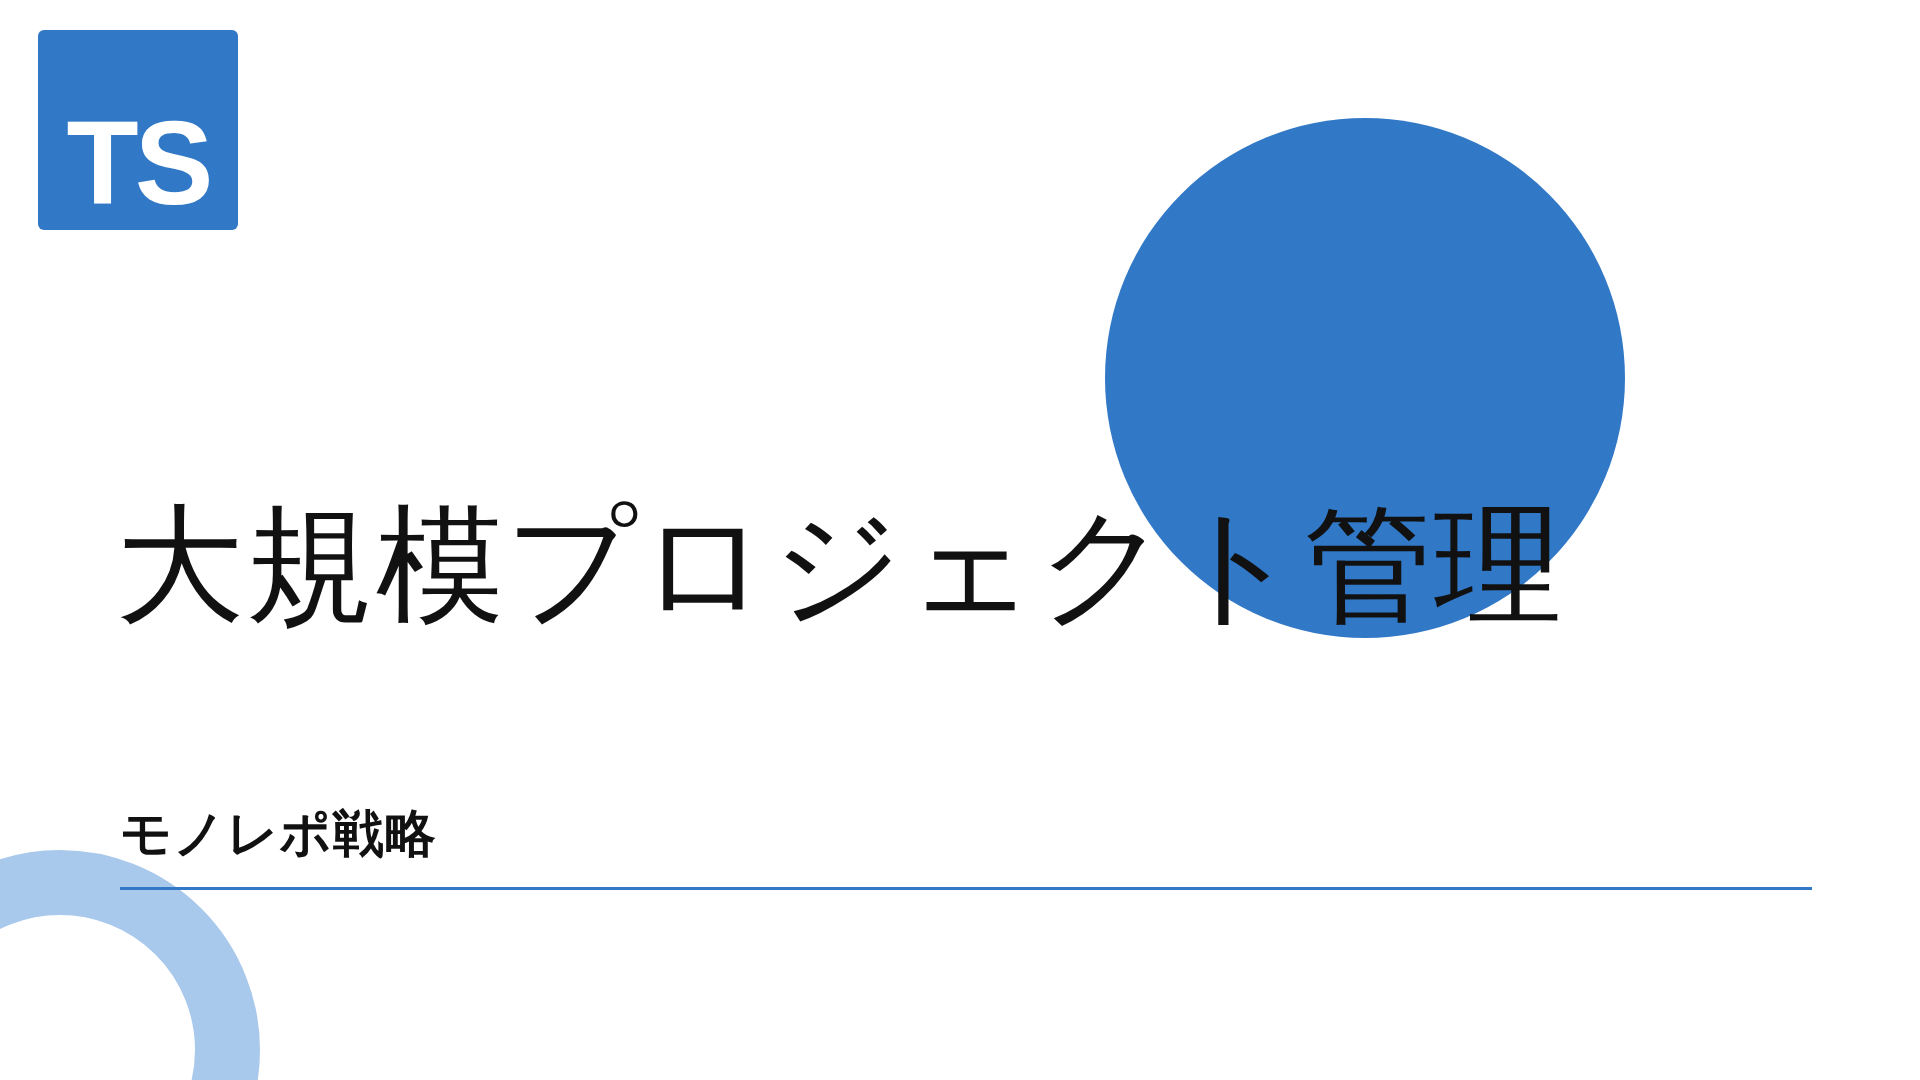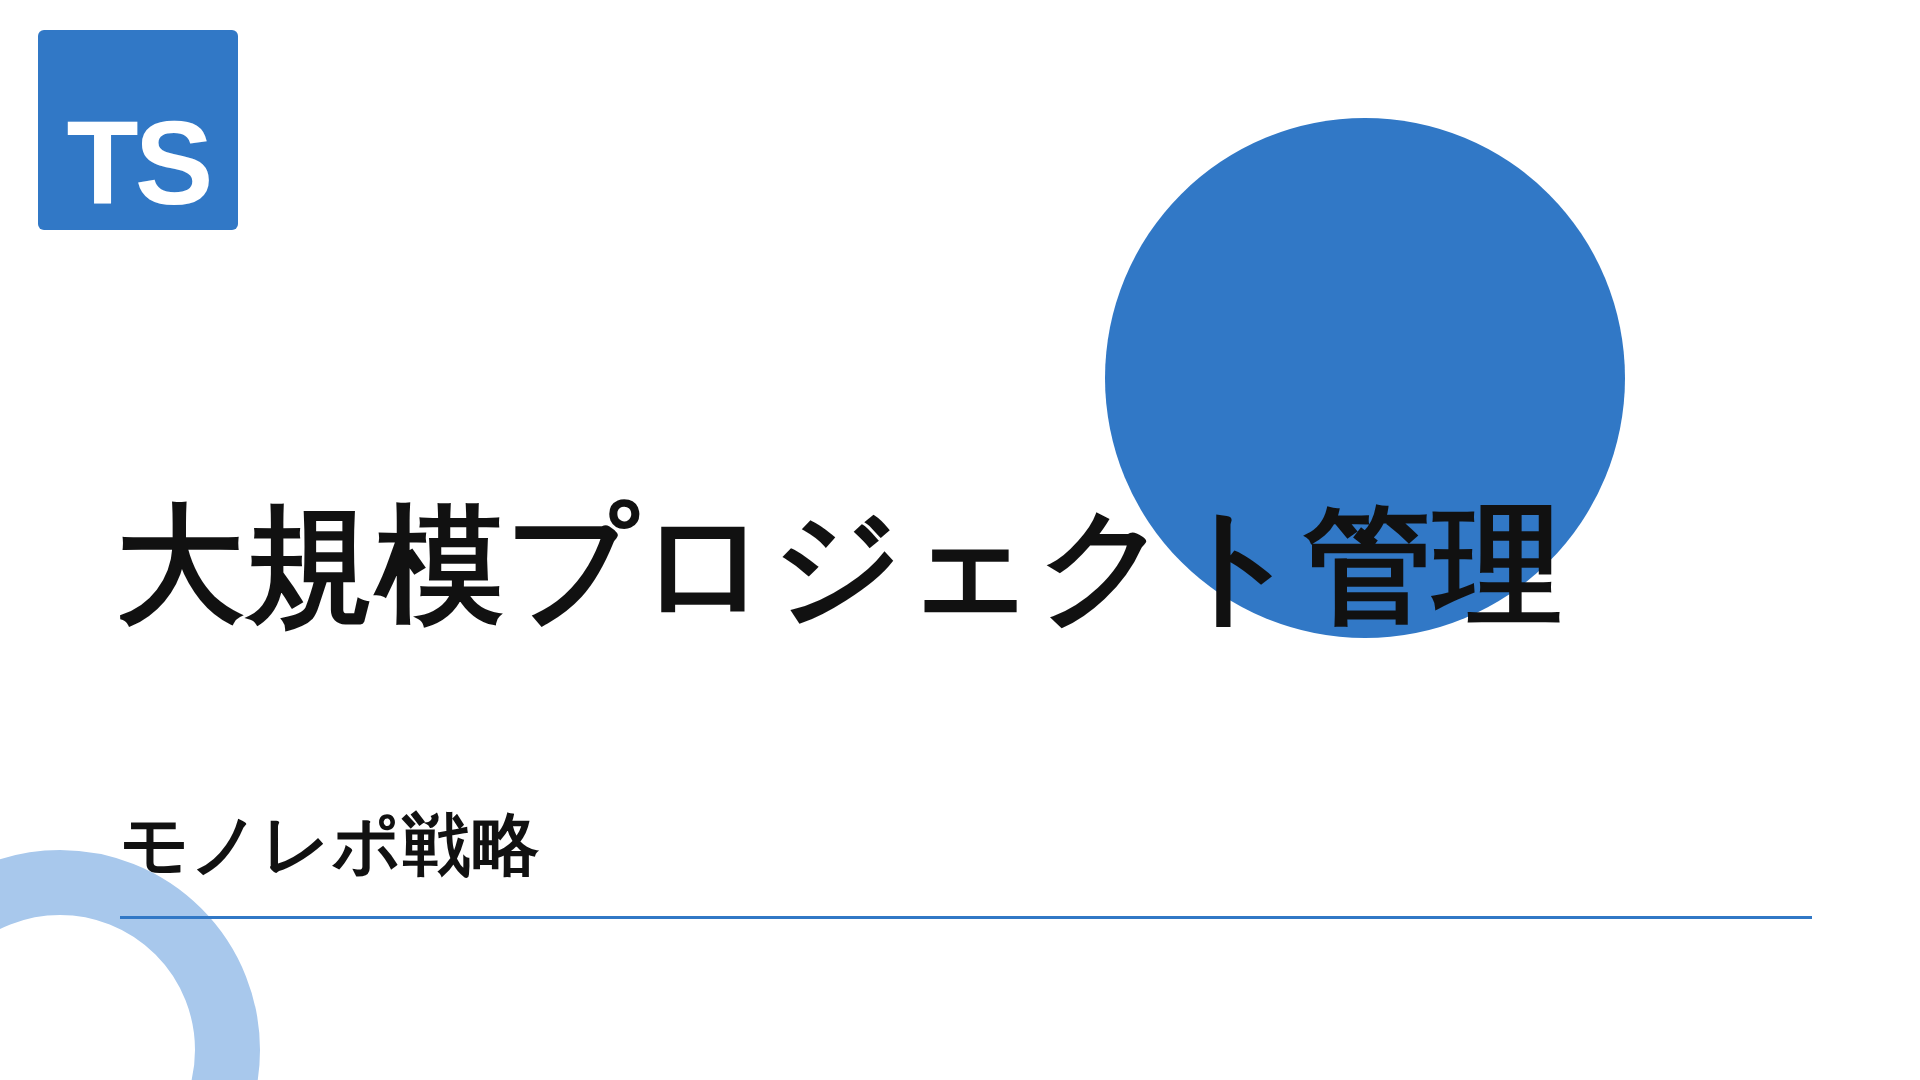--- a/index.html
+++ b/index.html
@@ -64,37 +64,37 @@
       width: 400px;
       height: 400px;
       border: 65px solid #a8c8ec;
       border-radius: 50%;
     }
     .main-title {
       position: absolute;
       top: 480px;
       left: 116px;
       font-size: 128px;
-      font-weight: 700;
+      font-weight: 400;
       color: #111;
       z-index: 10;
       letter-spacing: 2px;
     }
     .subtitle-container {
       position: absolute;
       top: 800px;
       left: 120px;
       right: 108px;
       z-index: 10;
     }
     .subtitle {
-      font-size: 68px;
+      font-size: 51px;
       font-weight: 900;
       color: #111;
-      padding-bottom: 25px;
+      padding-bottom: 18px;
       letter-spacing: 1px;
     }
     .divider {
       border: none;
       border-top: 3px solid #3178c6;
       width: 100%;
     }
   </style>
 </head>
 <body>

